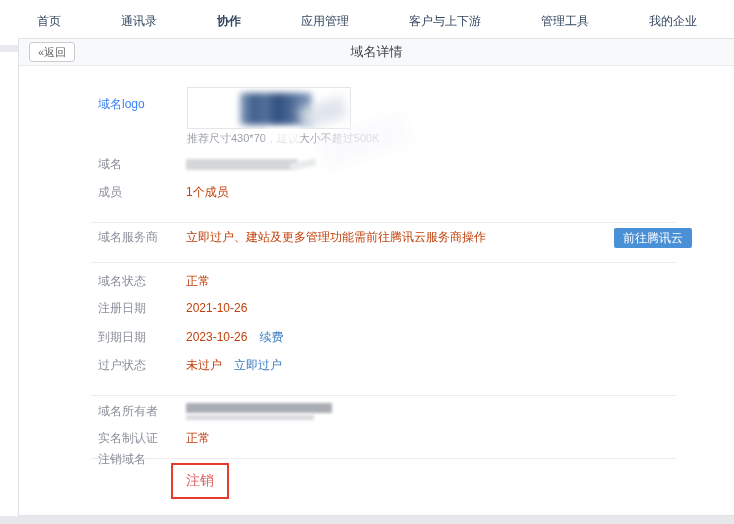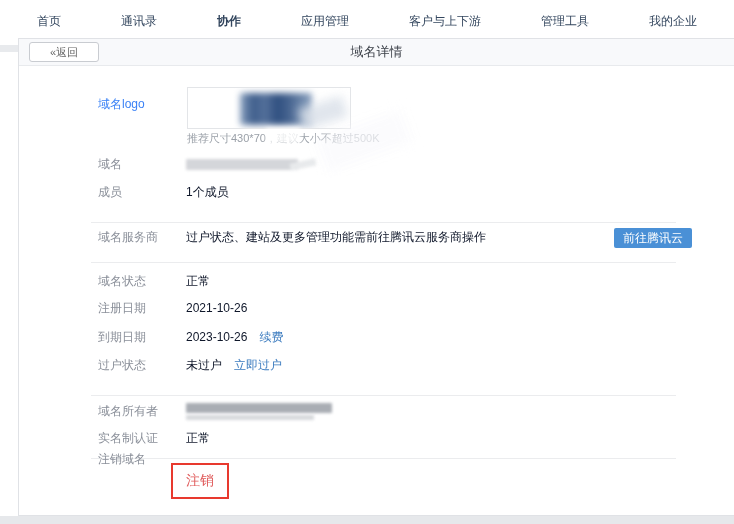--- a/index.html
+++ b/index.html
@@ -16,31 +16,31 @@
   .gray-band-top { height:7px; background:#e8eaed; }
   .gray-band-bottom { position:absolute; left:0; right:0; bottom:0; height:8px;
     background:#e6e8eb; }
 
   
   .panel { position:absolute; left:18px; top:38px; width:716px; height:478px;
     background:#fff; border:1px solid #e0e2e6; border-right:none; }
   .panel-header { position:relative; height:27px; background:#f8f9fb;
     border-bottom:1px solid #e8eaed; display:flex; align-items:center;
     justify-content:center; }
-  .back-btn { position:absolute; left:10px; top:3px; height:20px; padding:0 20px;
+  .back-btn { position:absolute; left:10px; top:3px; height:20px; padding:0 8px;
     font-size:11px; color:#666; background:#fff; border:1px solid #c9ccd1;
     border-radius:3px; cursor:pointer; line-height:18px; }
   .panel-title { font-size:13px; color:#3a3f47; }
 
   .panel-body { position:relative; height:449px; background:#fff; }
 
   .row { position:absolute; left:79px; display:flex; align-items:center;
     height:14px; }
   .lbl { display:inline-block; width:88px; font-size:12px; color:#8a8f99; }
-  .val { font-size:12px; color:#0f172a; }
+  .val { font-size:12px; color:#c2410c; }
   .link { font-size:12px; color:#3b7bbf; margin-left:12px; cursor:pointer;
     text-decoration:none; }
 
   .divider { position:absolute; left:72px; width:585px; height:1px;
     background:#ebecee; }
 
   
   .logo-label { position:absolute; left:79px; top:30px; font-size:12px;
     color:#3b82f6; }
   .logo-box { position:absolute; left:168px; top:21px; width:164px; height:42px;
@@ -125,21 +125,21 @@
       <span class="val" style="position:relative">
         <span>1个成员</span>
         <span class="member-smudge"></span>
       </span>
     </div>
 
     <div class="divider" style="top:156px"></div>
 
     <div class="row" style="top:164px">
       <span class="lbl">域名服务商</span>
-      <span class="val">过户状态、建站及更多管理功能需前往腾讯云服务商操作</span>
+      <span class="val">立即过户、建站及更多管理功能需前往腾讯云服务商操作</span>
     </div>
     <button class="cloud-btn">前往腾讯云</button>
 
     <div class="divider" style="top:196px"></div>
 
     <div class="row" style="top:208px">
       <span class="lbl">域名状态</span>
       <span class="val">正常</span>
     </div>
 

